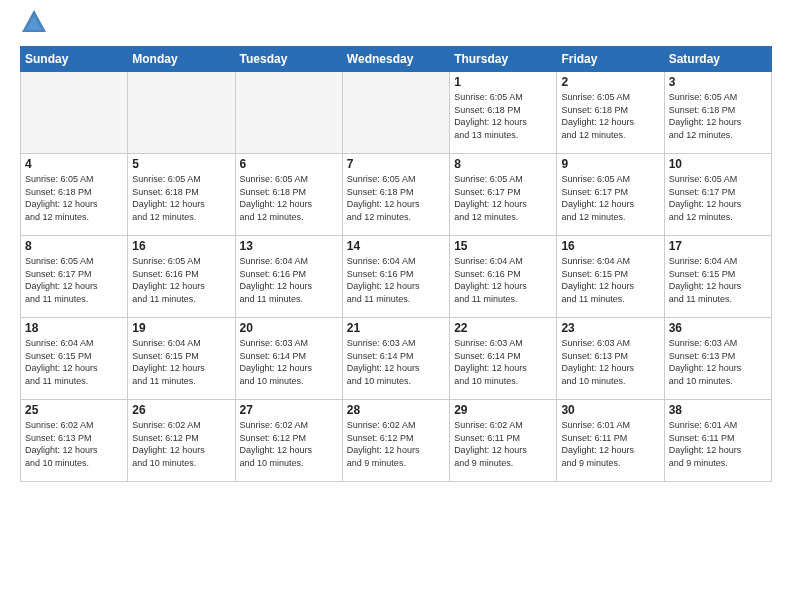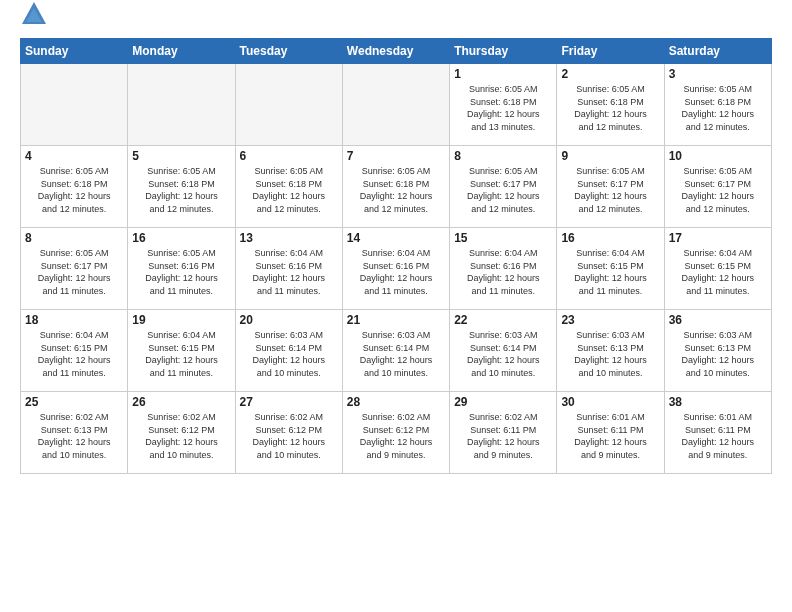--- a/index.html
+++ b/index.html
@@ -6,21 +6,21 @@
     body {
       font-family: Arial, sans-serif;
       background: #fff;
       width: 792px;
       height: 612px;
       overflow: hidden;
     }
     .page {
       width: 792px;
       height: 612px;
-      padding: 0 20px 12px 20px;
+      padding: 8px 20px 12px 20px;
     }
     .header {
       display: flex;
       justify-content: space-between;
       align-items: flex-start;
       margin-bottom: 10px;
     }
     .logo {
       display: flex;
       align-items: center;
@@ -89,21 +89,20 @@
       font-size: 12px;
       font-weight: bold;
       color: #222;
       display: block;
       margin-bottom: 2px;
     }
     .cell-text {
       font-size: 9px;
       line-height: 1.4;
       color: #333;
-      text-align: center;
     }
   </style>
 </head>
 <body>
 
 <div class="page">
   <div class="header">
     <div class="logo">
       <svg class="logo-icon" viewBox="0 0 28 28" xmlns="http://www.w3.org/2000/svg">
         <polygon points="14,2 26,24 2,24" fill="#2a6db5" opacity="0.85"></polygon>

